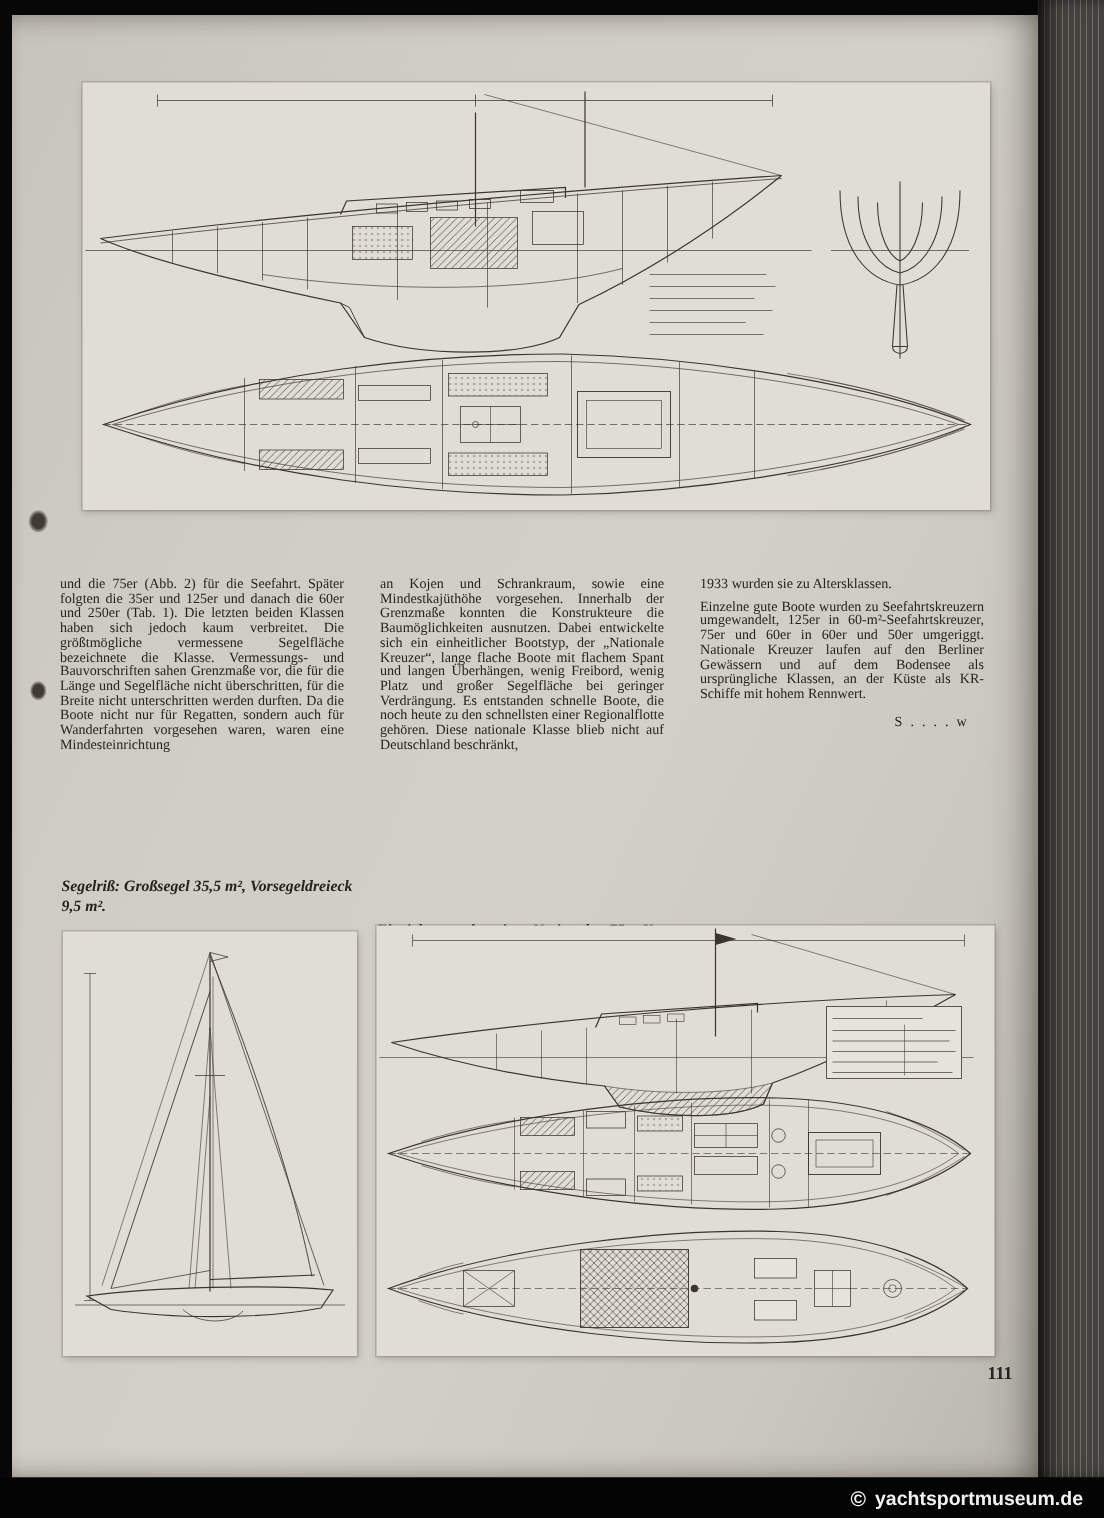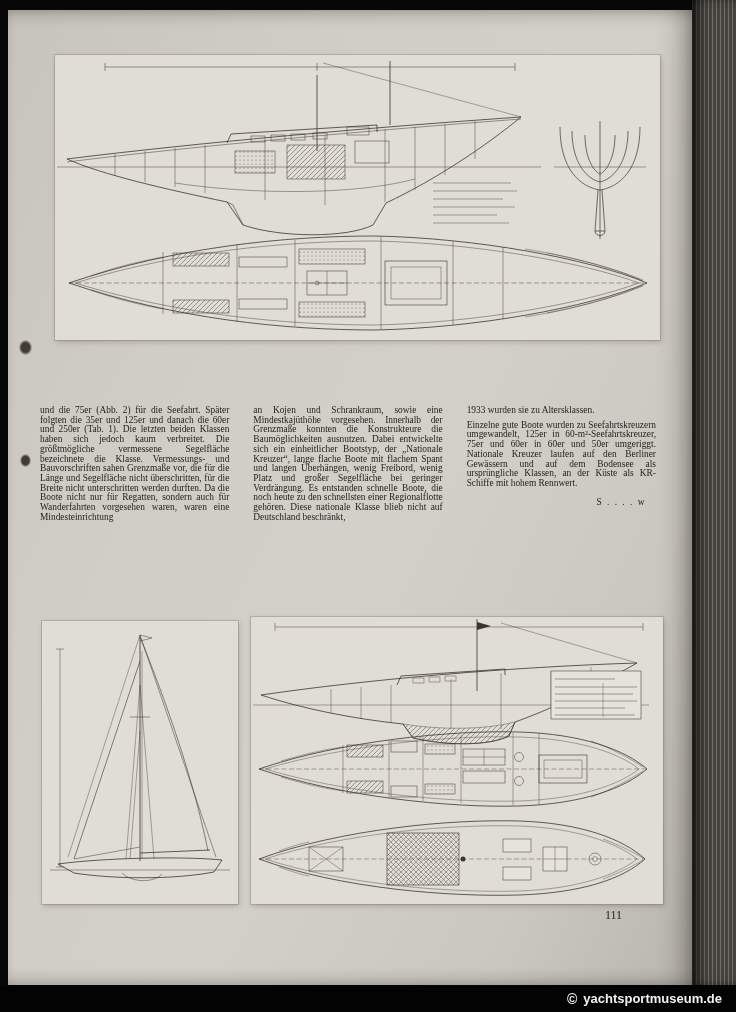--- a/index.html
+++ b/index.html
@@ -33,31 +33,31 @@
 
   .caption {
     position: absolute; font-style: italic; font-weight: bold;
     color: #26231e; font-size: 10.5px; line-height: 12.5px;
   }
   #cap-fig2 { left: 49px;  top: 337px; width: 320px; }
   #cap-sail { left: 33px;  top: 576px; width: 202px; }
   #cap-fig3 { left: 243px; top: 589px; width: 406px; margin-top: 16px; }
 
   .text-block {
-    position: absolute; left: 32px; top: 396px; width: 616px;
+    position: absolute; left: 32px; top: 376px; width: 616px;
     display: flex; gap: 24px;
     color: #26231e; font-size: 9.4px; line-height: 9.7px; text-align: justify;
   }
   .col { flex: 1; min-width: 0; }
   .col p { margin: 0 0 5px; }
   .sig { text-align: right; padding-right: 10px; margin-top: 9px !important; letter-spacing: 1.5px; }
 
   .page-number {
-    position: absolute; left: 572px; top: 898px; width: 42px;
-    text-align: right; font-weight: normal; font-size: 12px; color: #26231e;
+    position: absolute; left: 625px; top: 898px; width: 42px;
+    text-align: right; font-weight: bold; font-size: 12px; color: #26231e;
   }
 
   .watermark-bar {
     position: absolute; left: 0; bottom: 0; width: 736px; height: 27px;
     background: #030303; display: flex; align-items: center; justify-content: flex-end;
     padding-right: 14px; gap: 6px; color: #f2f2f2;
     font-family: "Liberation Sans", "DejaVu Sans", sans-serif;
     font-weight: bold; font-size: 13px;
   }
   .copyright-icon { font-size: 14px; line-height: 1; }
@@ -148,20 +148,21 @@
     <div class="text-block">
       <div class="col">und die 75er (Abb. 2) für die Seefahrt. Später folgten die 35er und 125er und danach die 60er und 250er (Tab. 1). Die letzten beiden Klassen haben sich jedoch kaum verbreitet. Die größtmögliche vermessene Segelfläche bezeichnete die Klasse. Vermessungs- und Bauvorschriften sahen Grenzmaße vor, die für die Länge und Segelfläche nicht überschritten, für die Breite nicht unterschritten werden durften. Da die Boote nicht nur für Regatten, sondern auch für Wanderfahrten vorgesehen waren, waren eine Mindesteinrichtung</div>
       <div class="col">an Kojen und Schrankraum, sowie eine Mindestkajüthöhe vorgesehen. Innerhalb der Grenzmaße konnten die Konstrukteure die Baumöglichkeiten ausnutzen. Dabei entwickelte sich ein einheitlicher Bootstyp, der „Nationale Kreuzer“, lange flache Boote mit flachem Spant und langen Überhängen, wenig Freibord, wenig Platz und großer Segelfläche bei geringer Verdrängung. Es entstanden schnelle Boote, die noch heute zu den schnellsten einer Regionalflotte gehören. Diese nationale Klasse blieb nicht auf Deutschland beschränkt,</div>
       <div class="col">
         <p>1933 wurden sie zu Altersklassen.</p>
         <p>Einzelne gute Boote wurden zu Seefahrtskreuzern umgewandelt, 125er in 60-m²-Seefahrtskreuzer, 75er und 60er in 60er und 50er umgeriggt. Nationale Kreuzer laufen auf den Berliner Gewässern und auf dem Bodensee als ursprüngliche Klassen, an der Küste als KR-Schiffe mit hohem Rennwert.</p>
         <p class="sig">S . . . . w</p>
       </div>
     </div>
 
+    <div class="caption" id="cap-sail">Segelriß: Großsegel 35,5 m², Vorsegeldreieck 9,5 m².</div>
     <div class="caption" id="cap-fig3">Einrichtungsplan eines Nationalen 75er Kreuzers.</div>
 
     <div class="figure" id="fig-sail">
       <svg viewBox="0 0 196 283">
         <g stroke="#3a362f" fill="none" stroke-width="0.8">
           <line x1="18" y1="28" x2="18" y2="246" stroke-width="0.45"></line>
           <line x1="14" y1="28" x2="22" y2="28" stroke-width="0.45"></line>
           <line x1="14" y1="246" x2="22" y2="246" stroke-width="0.45"></line>
           <line x1="98" y1="14" x2="98" y2="240"></line>
           <line x1="100" y1="30" x2="100" y2="238" stroke-width="0.4"></line>

